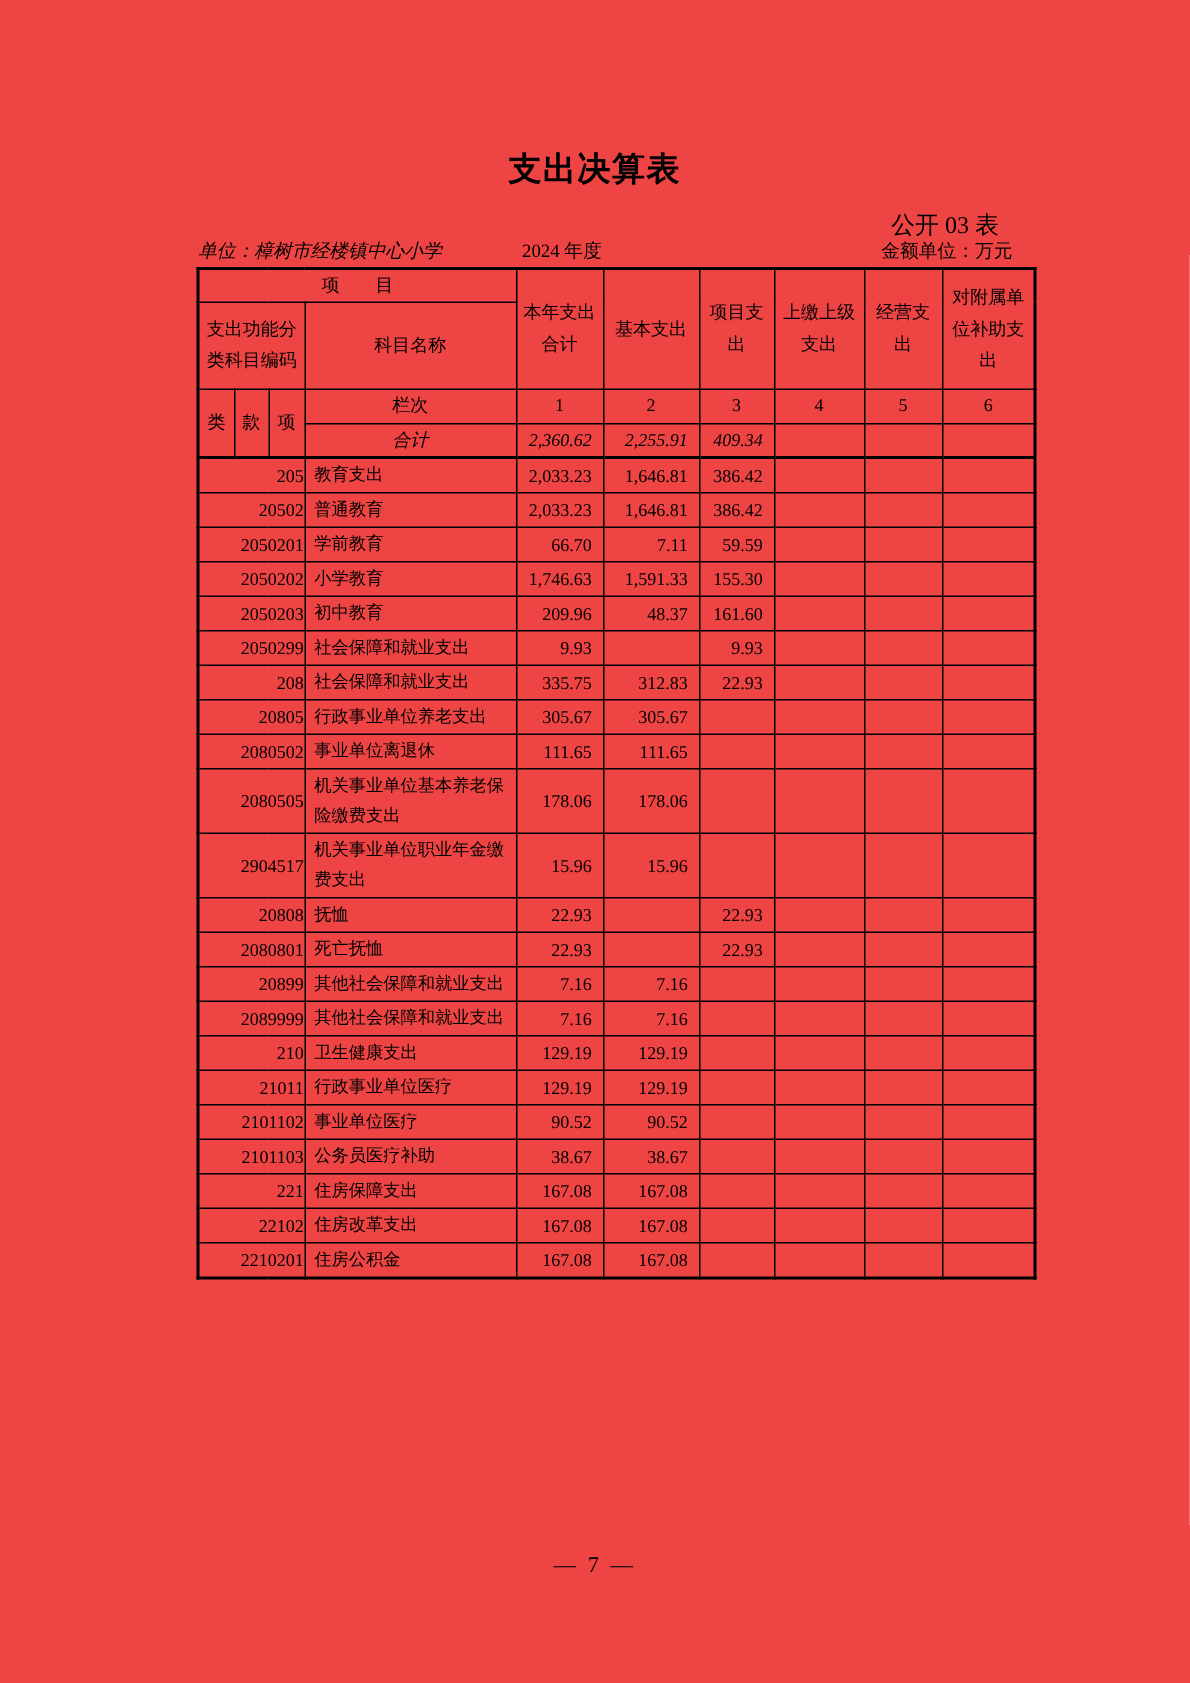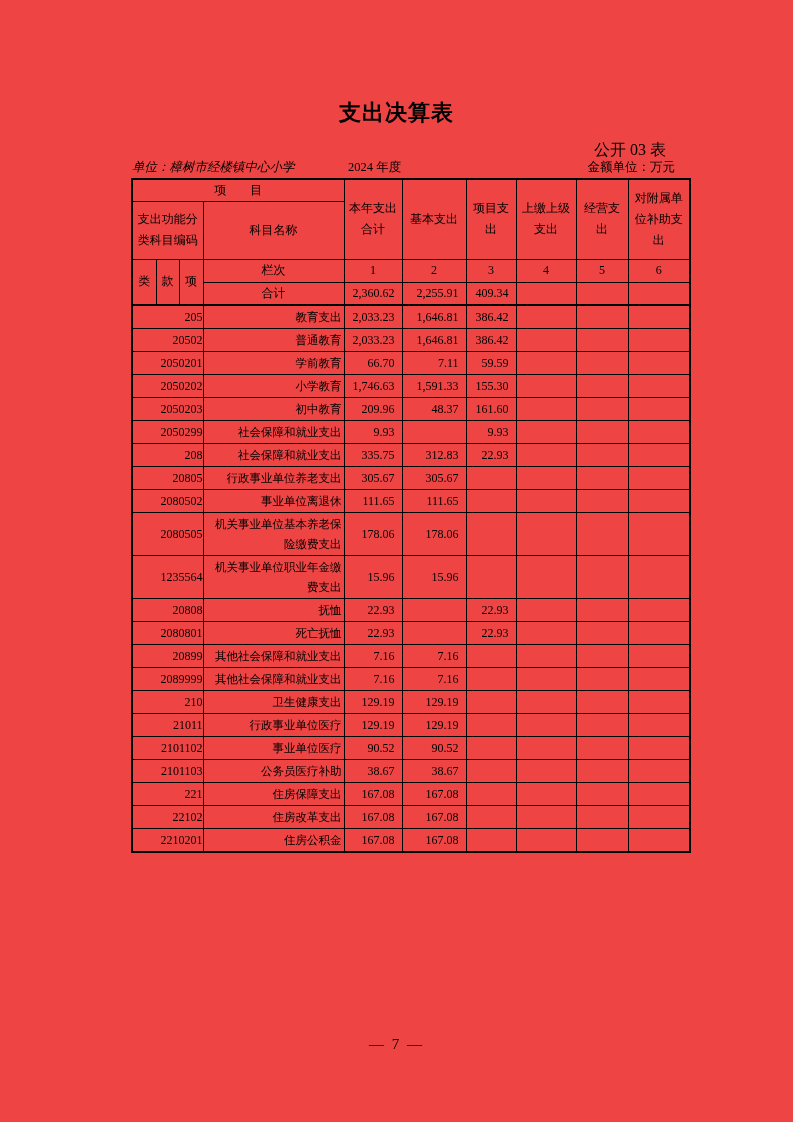--- a/index.html
+++ b/index.html
@@ -47,27 +47,27 @@
     padding: 0;
     vertical-align: middle;
     overflow: hidden;
   }
   .center { text-align: center; }
   tr.hr1 { height: 22px; }
   tr.hr2 { height: 58px; }
   tr.hr2 td { line-height: 21px; padding: 2px 2px; }
   tr.hr3 { height: 23px; }
   tr.hr4 { height: 23px; }
-  tr.hr4 td { border-bottom-width: 2px; }
+  tr.hr4 td { border-bottom-width: 2px; font-style: italic; }
   td.span-bottom { border-bottom-width: 2px; }
   td.colhead { line-height: 21px; padding: 2px 3px; text-align: center; }
   tr.data-row { height: 20px; }
   td.code { text-align: right; padding-left: 16px; }
   td.name {
-    text-align: right;
+    text-align: left;
     padding: 1px 2px 1px 6px;
     line-height: 20px;
     font-size: 11.5px;
   }
   td.num { text-align: right; padding-right: 7px; }
   .note {
     position: absolute; top: 802px; left: 122px;
     font-size: 12px;
   }
   .page-number {
@@ -232,21 +232,21 @@
       <td colspan="3" class="code">2080505</td>
       <td class="name">机关事业单位基本养老保险缴费支出</td>
       <td class="num">178.06</td>
       <td class="num">178.06</td>
       <td class="num"></td>
       <td class="num"></td>
       <td class="num"></td>
       <td class="num"></td>
     </tr>
         <tr class="data-row">
-      <td colspan="3" class="code">1235564</td>
+      <td colspan="3" class="code">2904517</td>
       <td class="name">机关事业单位职业年金缴费支出</td>
       <td class="num">15.96</td>
       <td class="num">15.96</td>
       <td class="num"></td>
       <td class="num"></td>
       <td class="num"></td>
       <td class="num"></td>
     </tr>
         <tr class="data-row">
       <td colspan="3" class="code">20808</td>

